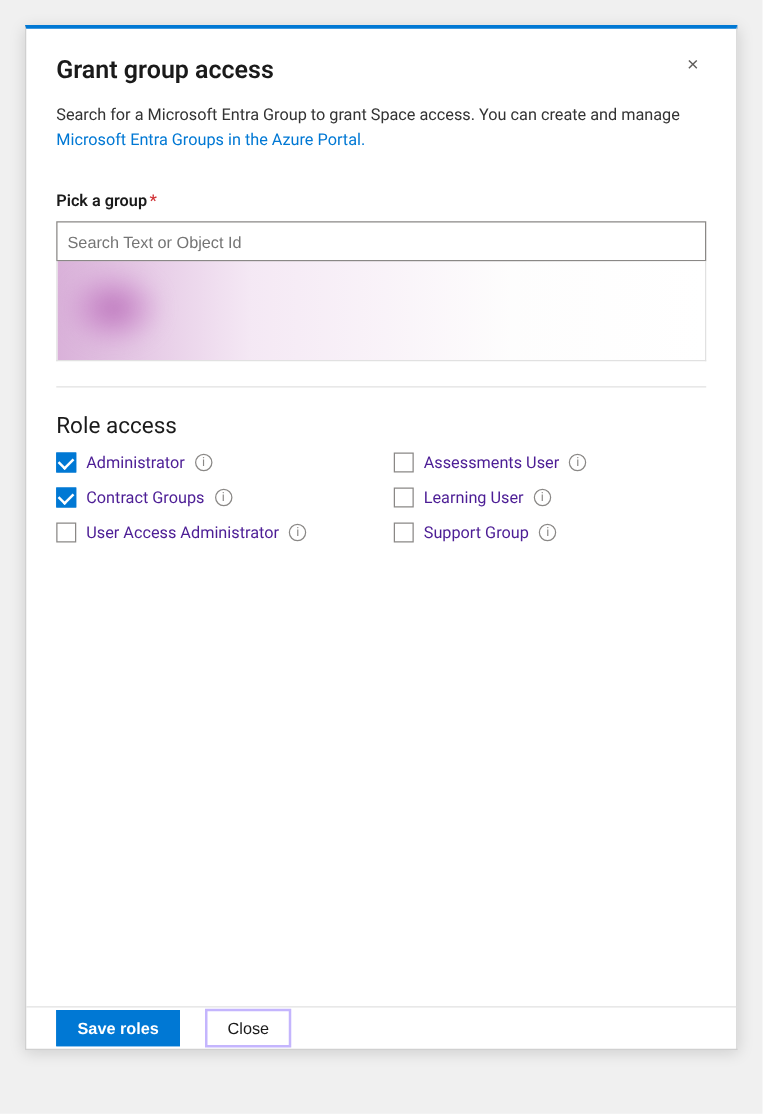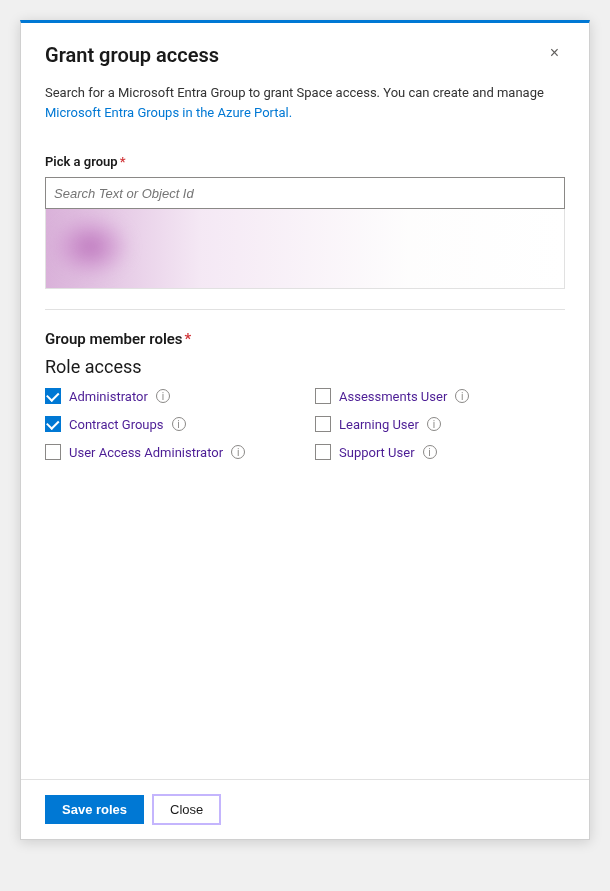--- a/index.html
+++ b/index.html
@@ -94,21 +94,20 @@
     }
 
     .search-input {
       width: 100%;
       height: 32px;
       border: 1px solid #8a8886;
       padding: 0 8px;
       font-size: 13px;
       color: #605e5c;
       outline: none;
-      font-style: italic;
     }
 
     .group-preview-area {
       height: 80px;
       border: 1px solid #e1e1e1;
       border-top: none;
       background: linear-gradient(to right, rgba(180, 100, 180, 0.5) 0%, rgba(220, 180, 220, 0.3) 30%, rgba(240, 235, 235, 0.1) 70%, #fff 100%);
       position: relative;
       overflow: hidden;
     }
@@ -198,24 +197,24 @@
       height: 14px;
       border: 1px solid #8a8886;
       border-radius: 50%;
       font-size: 10px;
       color: #8a8886;
       cursor: help;
       flex-shrink: 0;
     }
 
     .modal-footer {
-      padding: 14px 24px;
+      padding: 1px 24px;
       border-top: 1px solid #e1e1e1;
       display: flex;
-      gap: 8px;
+      gap: 20px;
       align-items: center;
       margin-top: auto;
     }
 
     .btn-primary {
       background: #0078d4;
       color: white;
       border: 1px solid #0078d4;
       padding: 6px 16px;
       font-size: 13px;
@@ -263,23 +262,20 @@
 
       
       <div class="group-preview-area">
         <div class="group-preview-blob"></div>
       </div>
 
       <div class="divider"></div>
 
       
       <div class="roles-section">
-        <div class="roles-title">
-          <span>Group member roles</span><span class="required-star">*</span>
-        </div>
         <div class="role-access-label">Role access</div>
 
         <div class="roles-grid">
 
           <div class="role-item">
             <div class="checkbox checked"></div>
             <span class="role-label">Administrator</span>
             <span class="info-icon">i</span>
           </div>
 
@@ -302,21 +298,21 @@
           </div>
 
           <div class="role-item">
             <div class="checkbox"></div>
             <span class="role-label">User Access Administrator</span>
             <span class="info-icon">i</span>
           </div>
 
           <div class="role-item">
             <div class="checkbox"></div>
-            <span class="role-label">Support User</span>
+            <span class="role-label">Support Group</span>
             <span class="info-icon">i</span>
           </div>
 
         </div>
       </div>
 
     </div>
 
     <div class="spacer"></div>
 

